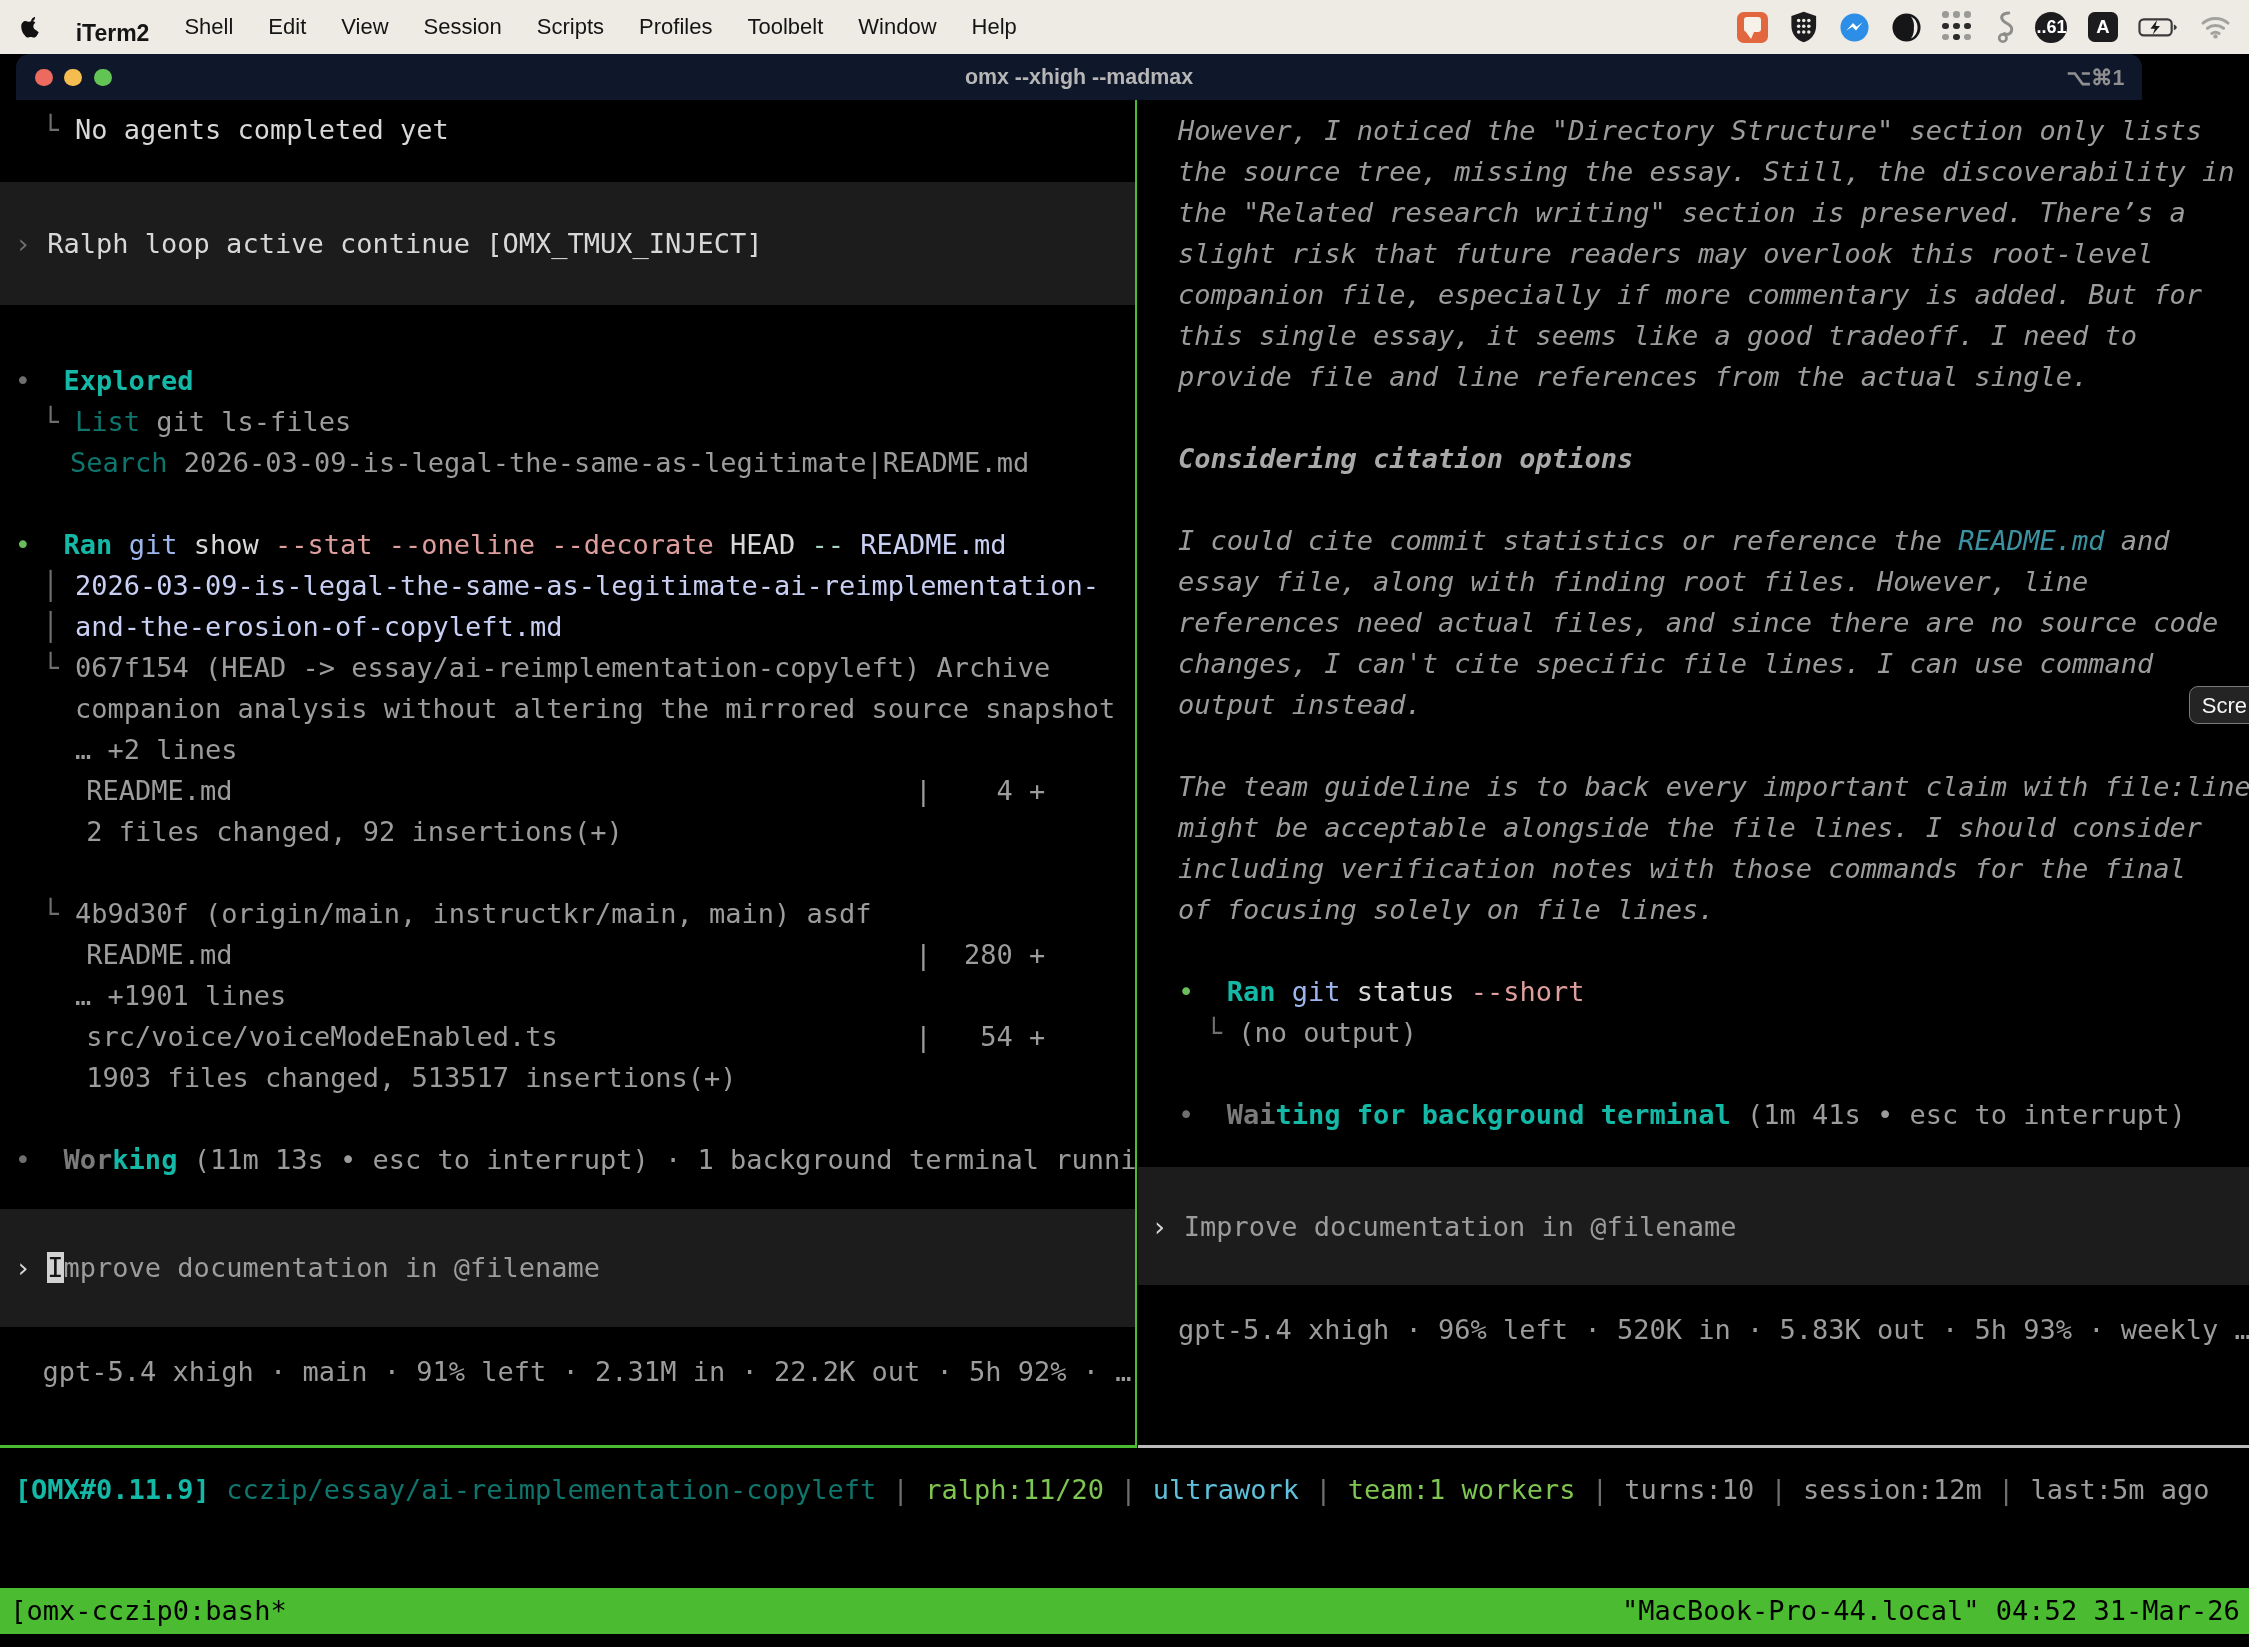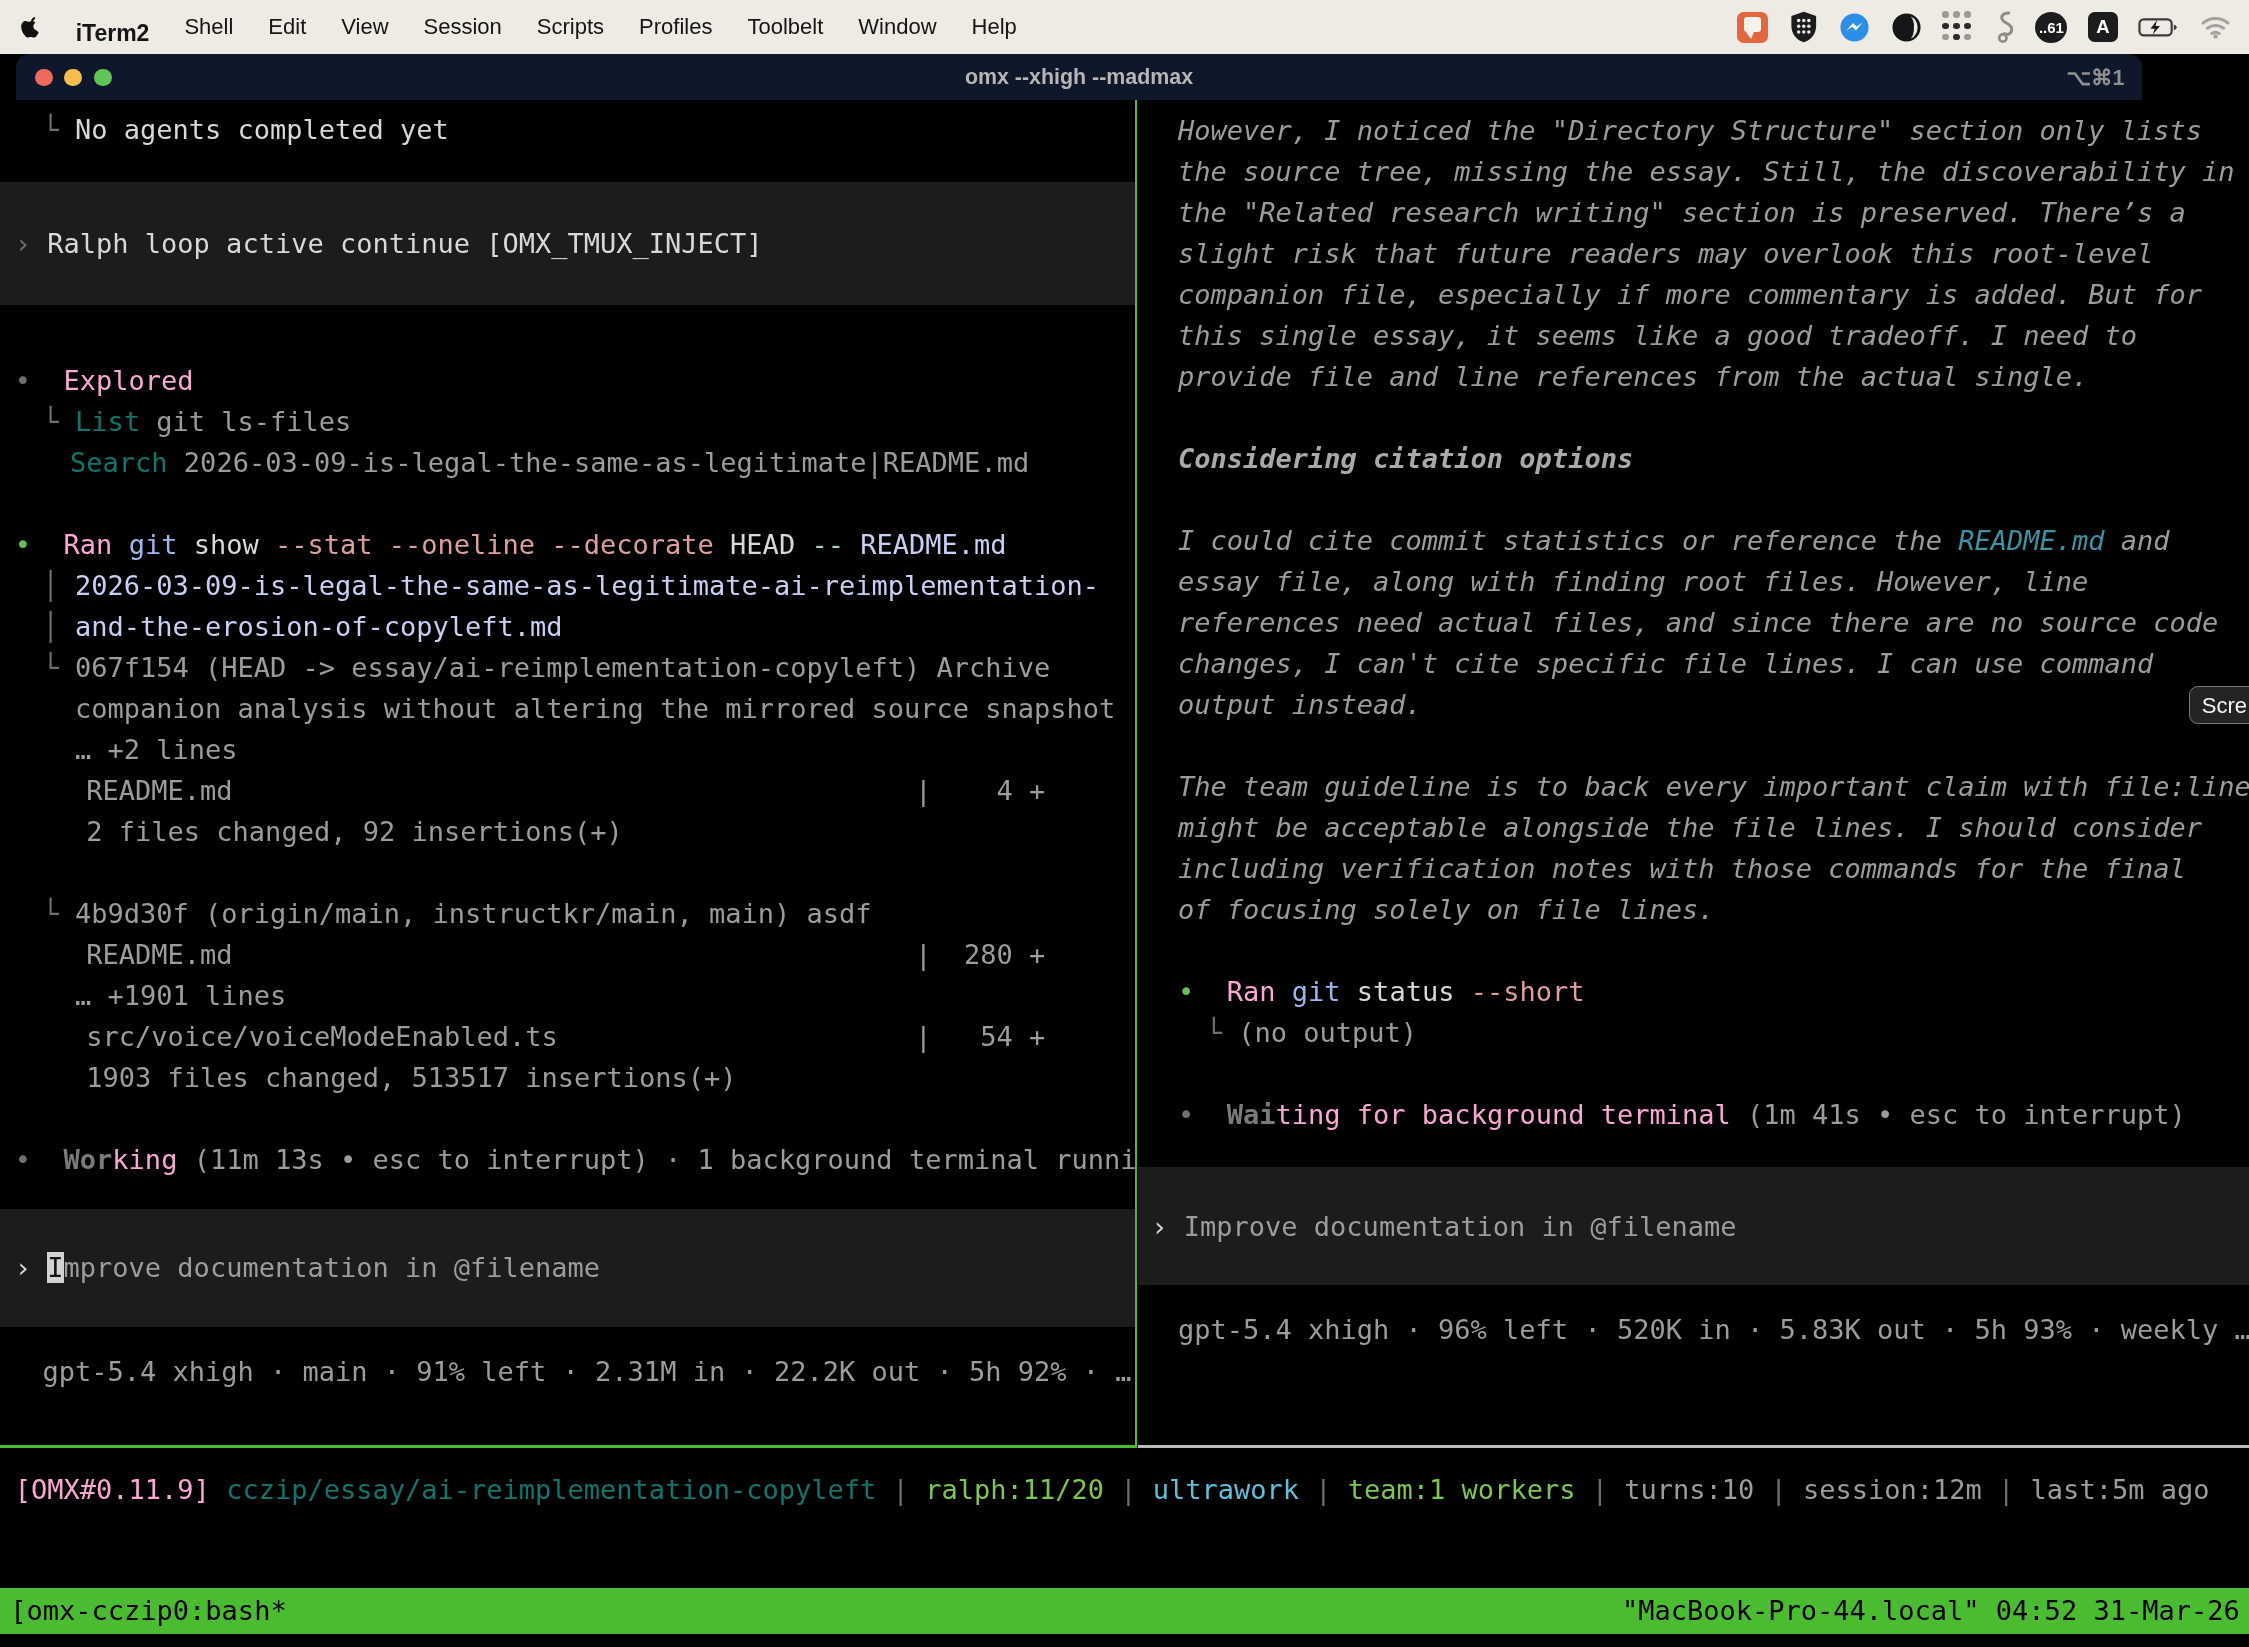--- a/index.html
+++ b/index.html
@@ -13,21 +13,21 @@
   .menubar .apple{width:20px;height:24px;display:flex;align-items:center;}
   .menubar .mi{white-space:nowrap;}
   .menubar .mi.app{font-weight:bold;font-size:23px;margin-top:12px;}
   .statusicons{margin-left:auto;display:flex;align-items:center;gap:20.7px;padding-right:19px;}
   .sic{display:flex;align-items:center;justify-content:center;}
   .ic-chat{width:31px;height:31px;border-radius:6.6px;background:#e2673f;position:relative;}
   .ic-chat .bub{position:absolute;left:6.6px;top:5.9px;width:17.7px;height:14.8px;background:#f6f2ea;border-radius:3px;}
   .ic-chat .tail{position:absolute;left:8.9px;top:20px;width:0;height:0;border-left:5.9px solid transparent;
                  border-right:3px solid transparent;border-top:7.4px solid #f6f2ea;}
   .ic-badge{width:32px;height:31px;border-radius:50%;background:#1c1c1e;color:#fff;
-            font-size:15px;font-weight:bold;display:flex;align-items:center;justify-content:center;}
+            font-size:18px;font-weight:bold;display:flex;align-items:center;justify-content:center;}
   .ic-akey{width:29.5px;height:29.5px;border-radius:6.6px;background:#1c1c1e;color:#fff;
            font-size:18.5px;font-weight:bold;display:flex;align-items:center;justify-content:center;}
   .dotgrid{display:grid;grid-template-columns:repeat(3,8.9px);grid-template-rows:repeat(3,8.9px);gap:2.2px;}
   .dotgrid i{width:6.6px;height:6.6px;border-radius:50%;}
 
   
   .titlebar{position:absolute;top:54px;left:16px;width:2126px;height:47px;background:#0f172a;
             border-radius:13.3px 13.3px 0 0;display:flex;align-items:center;}
   .lights{position:absolute;left:19px;top:0;height:47px;display:flex;align-items:center;gap:11.8px;}
   .light{width:17.7px;height:17.7px;border-radius:50%;}
@@ -44,21 +44,21 @@
   .vdiv{position:absolute;left:1135px;top:0;width:2.2px;height:1348px;background:#4bbb31;}
   .hb-left{position:absolute;top:1345px;left:0;width:1135px;height:3px;background:#4bbb31;}
   .hb-right{position:absolute;top:1345px;left:1138px;width:1112px;height:3px;background:#bcbcbc;}
 
   .tl{height:41px;line-height:41px;white-space:pre;color:#9c9c9c;}
   .it{font-style:italic;}
 
   .c-g{color:#9c9c9c;}
   .c-d{color:#6f6f6f;}
   .c-w{color:#d8d8d8;}
-  .c-W{color:#f9a8d4;font-weight:normal;}
+  .c-W{color:#14b8a6;font-weight:bold;}
   .c-ds{color:#7a7a7a;font-weight:bold;}
   .c-t{color:#0f766e;}
   .c-T{color:#3c92a0;}
   .c-b{color:#9db7ee;}
   .c-p{color:#df9e9e;}
   .c-l{color:#c8cff3;}
   .c-m{color:#a6d3bd;}
   .c-G{color:#69bd5a;}
   .c-s{color:#6f6f6f;}
   .c-sg{color:#7fc551;}

